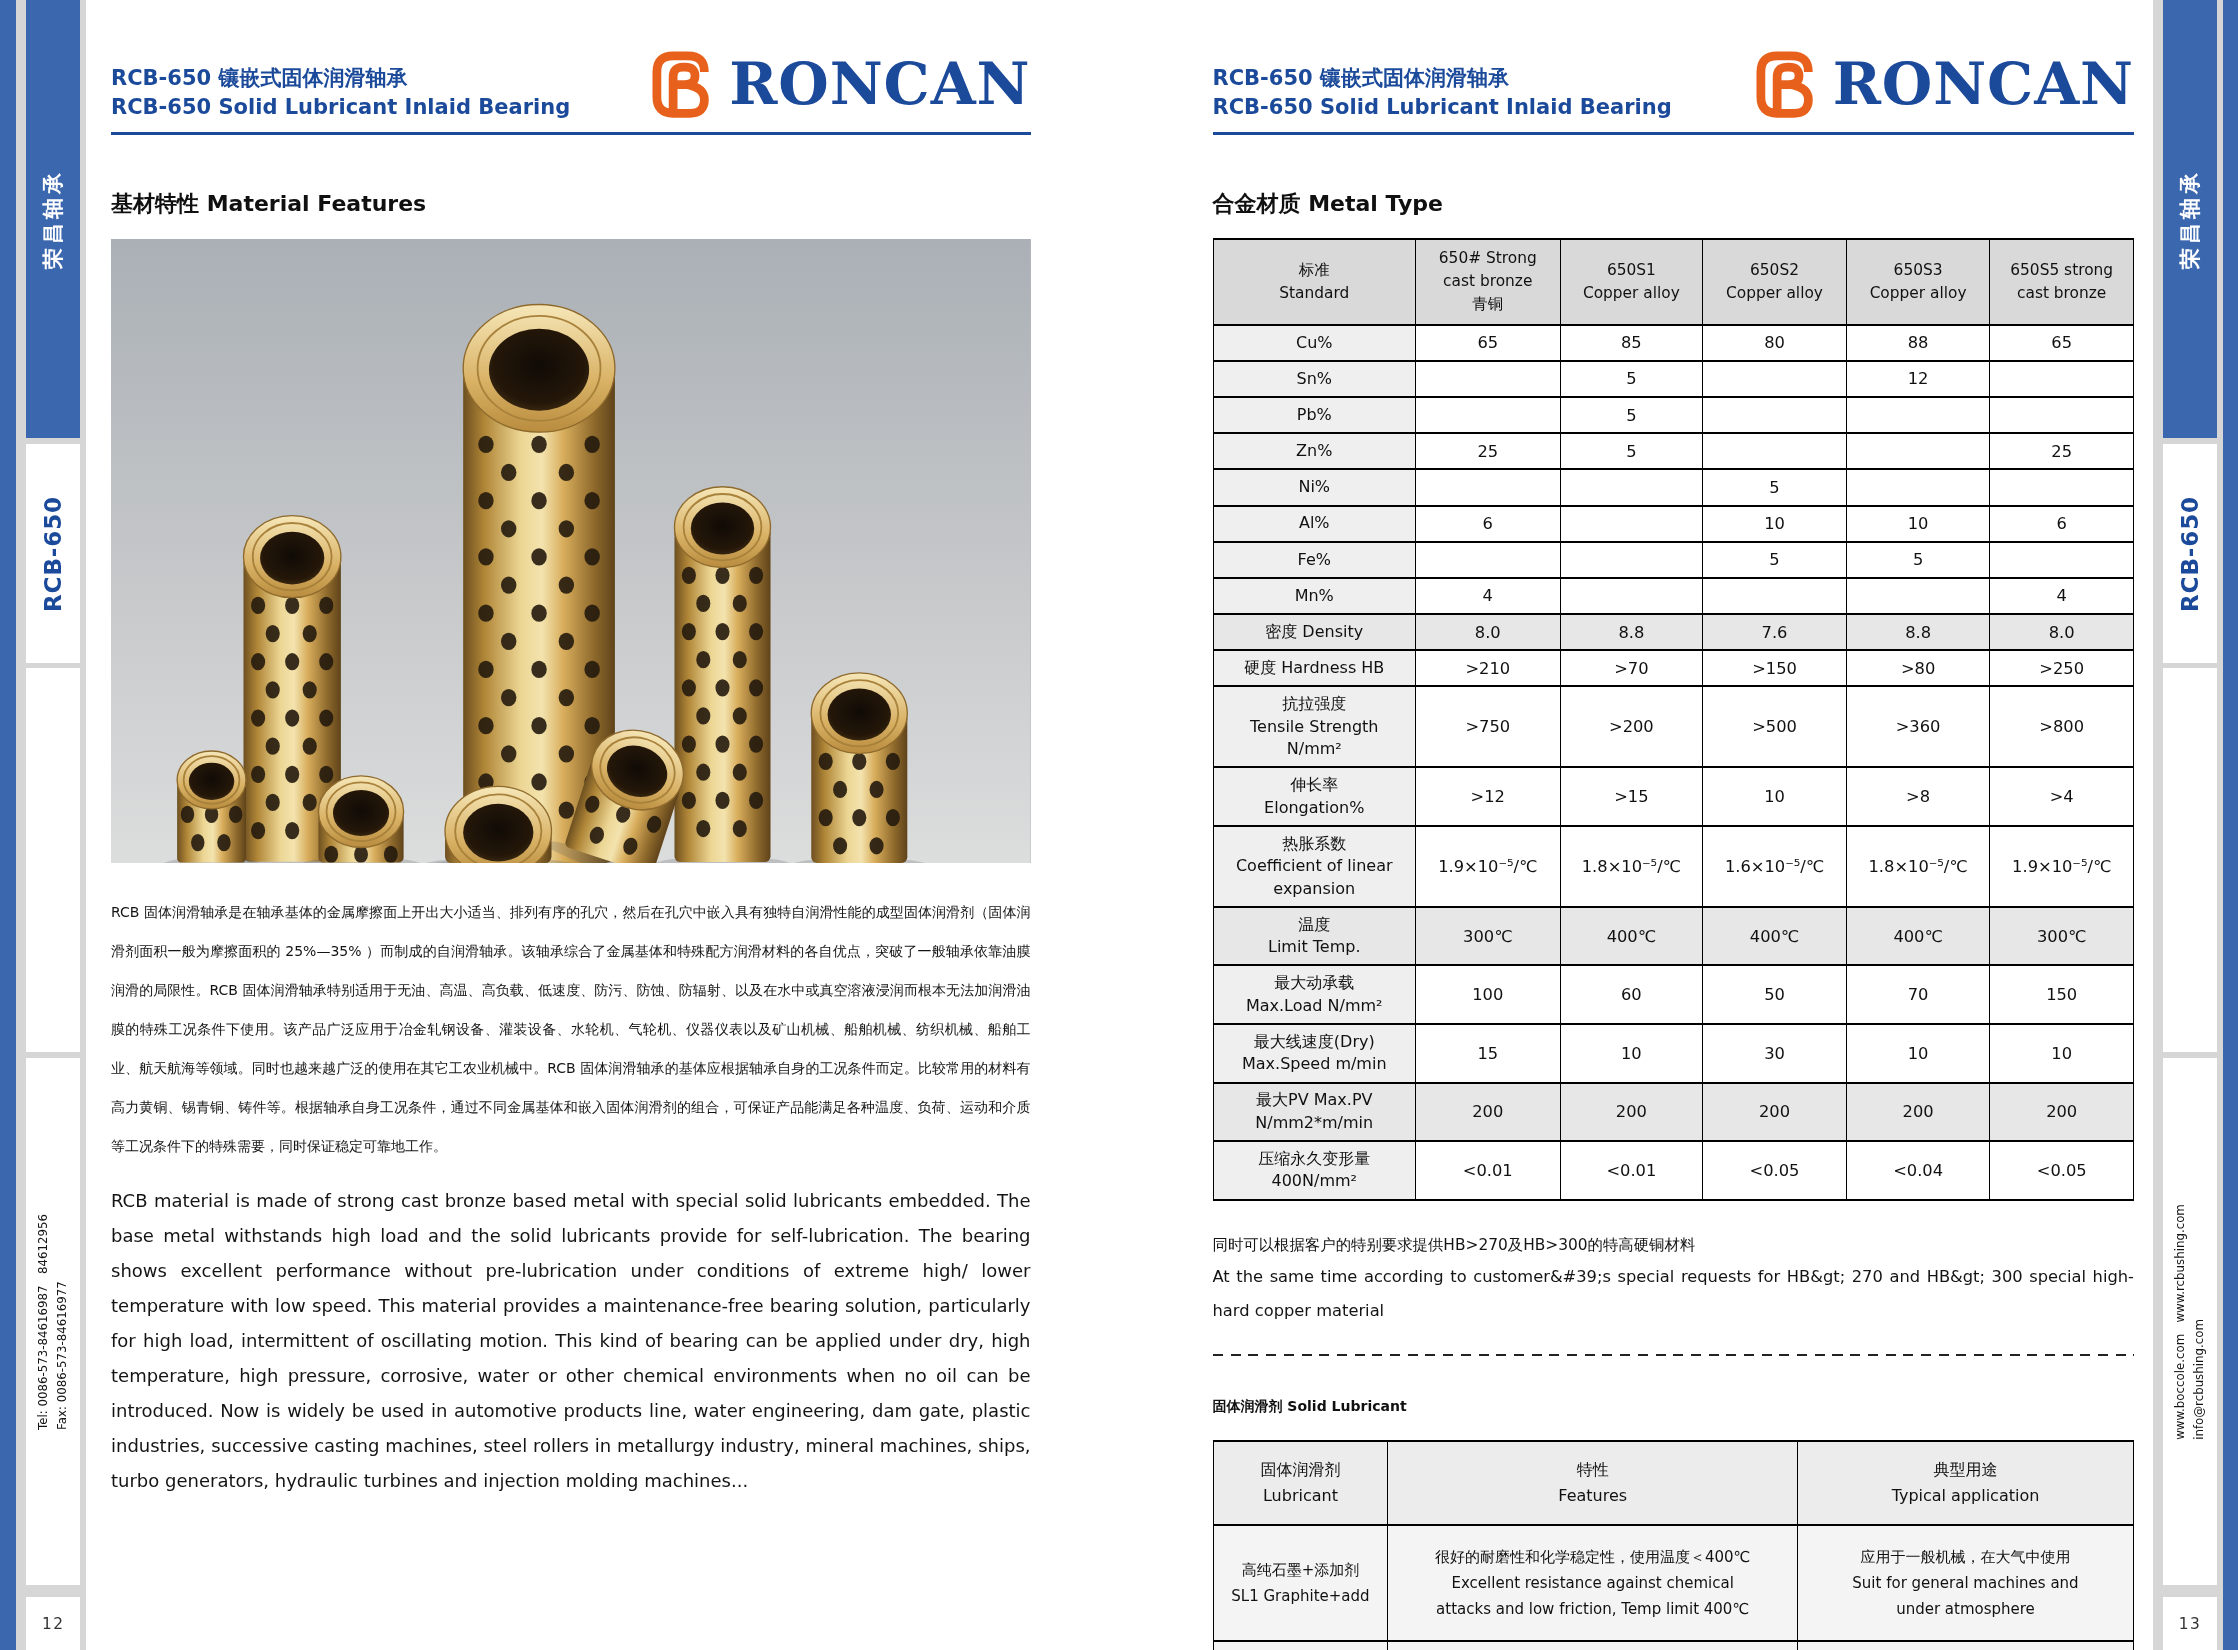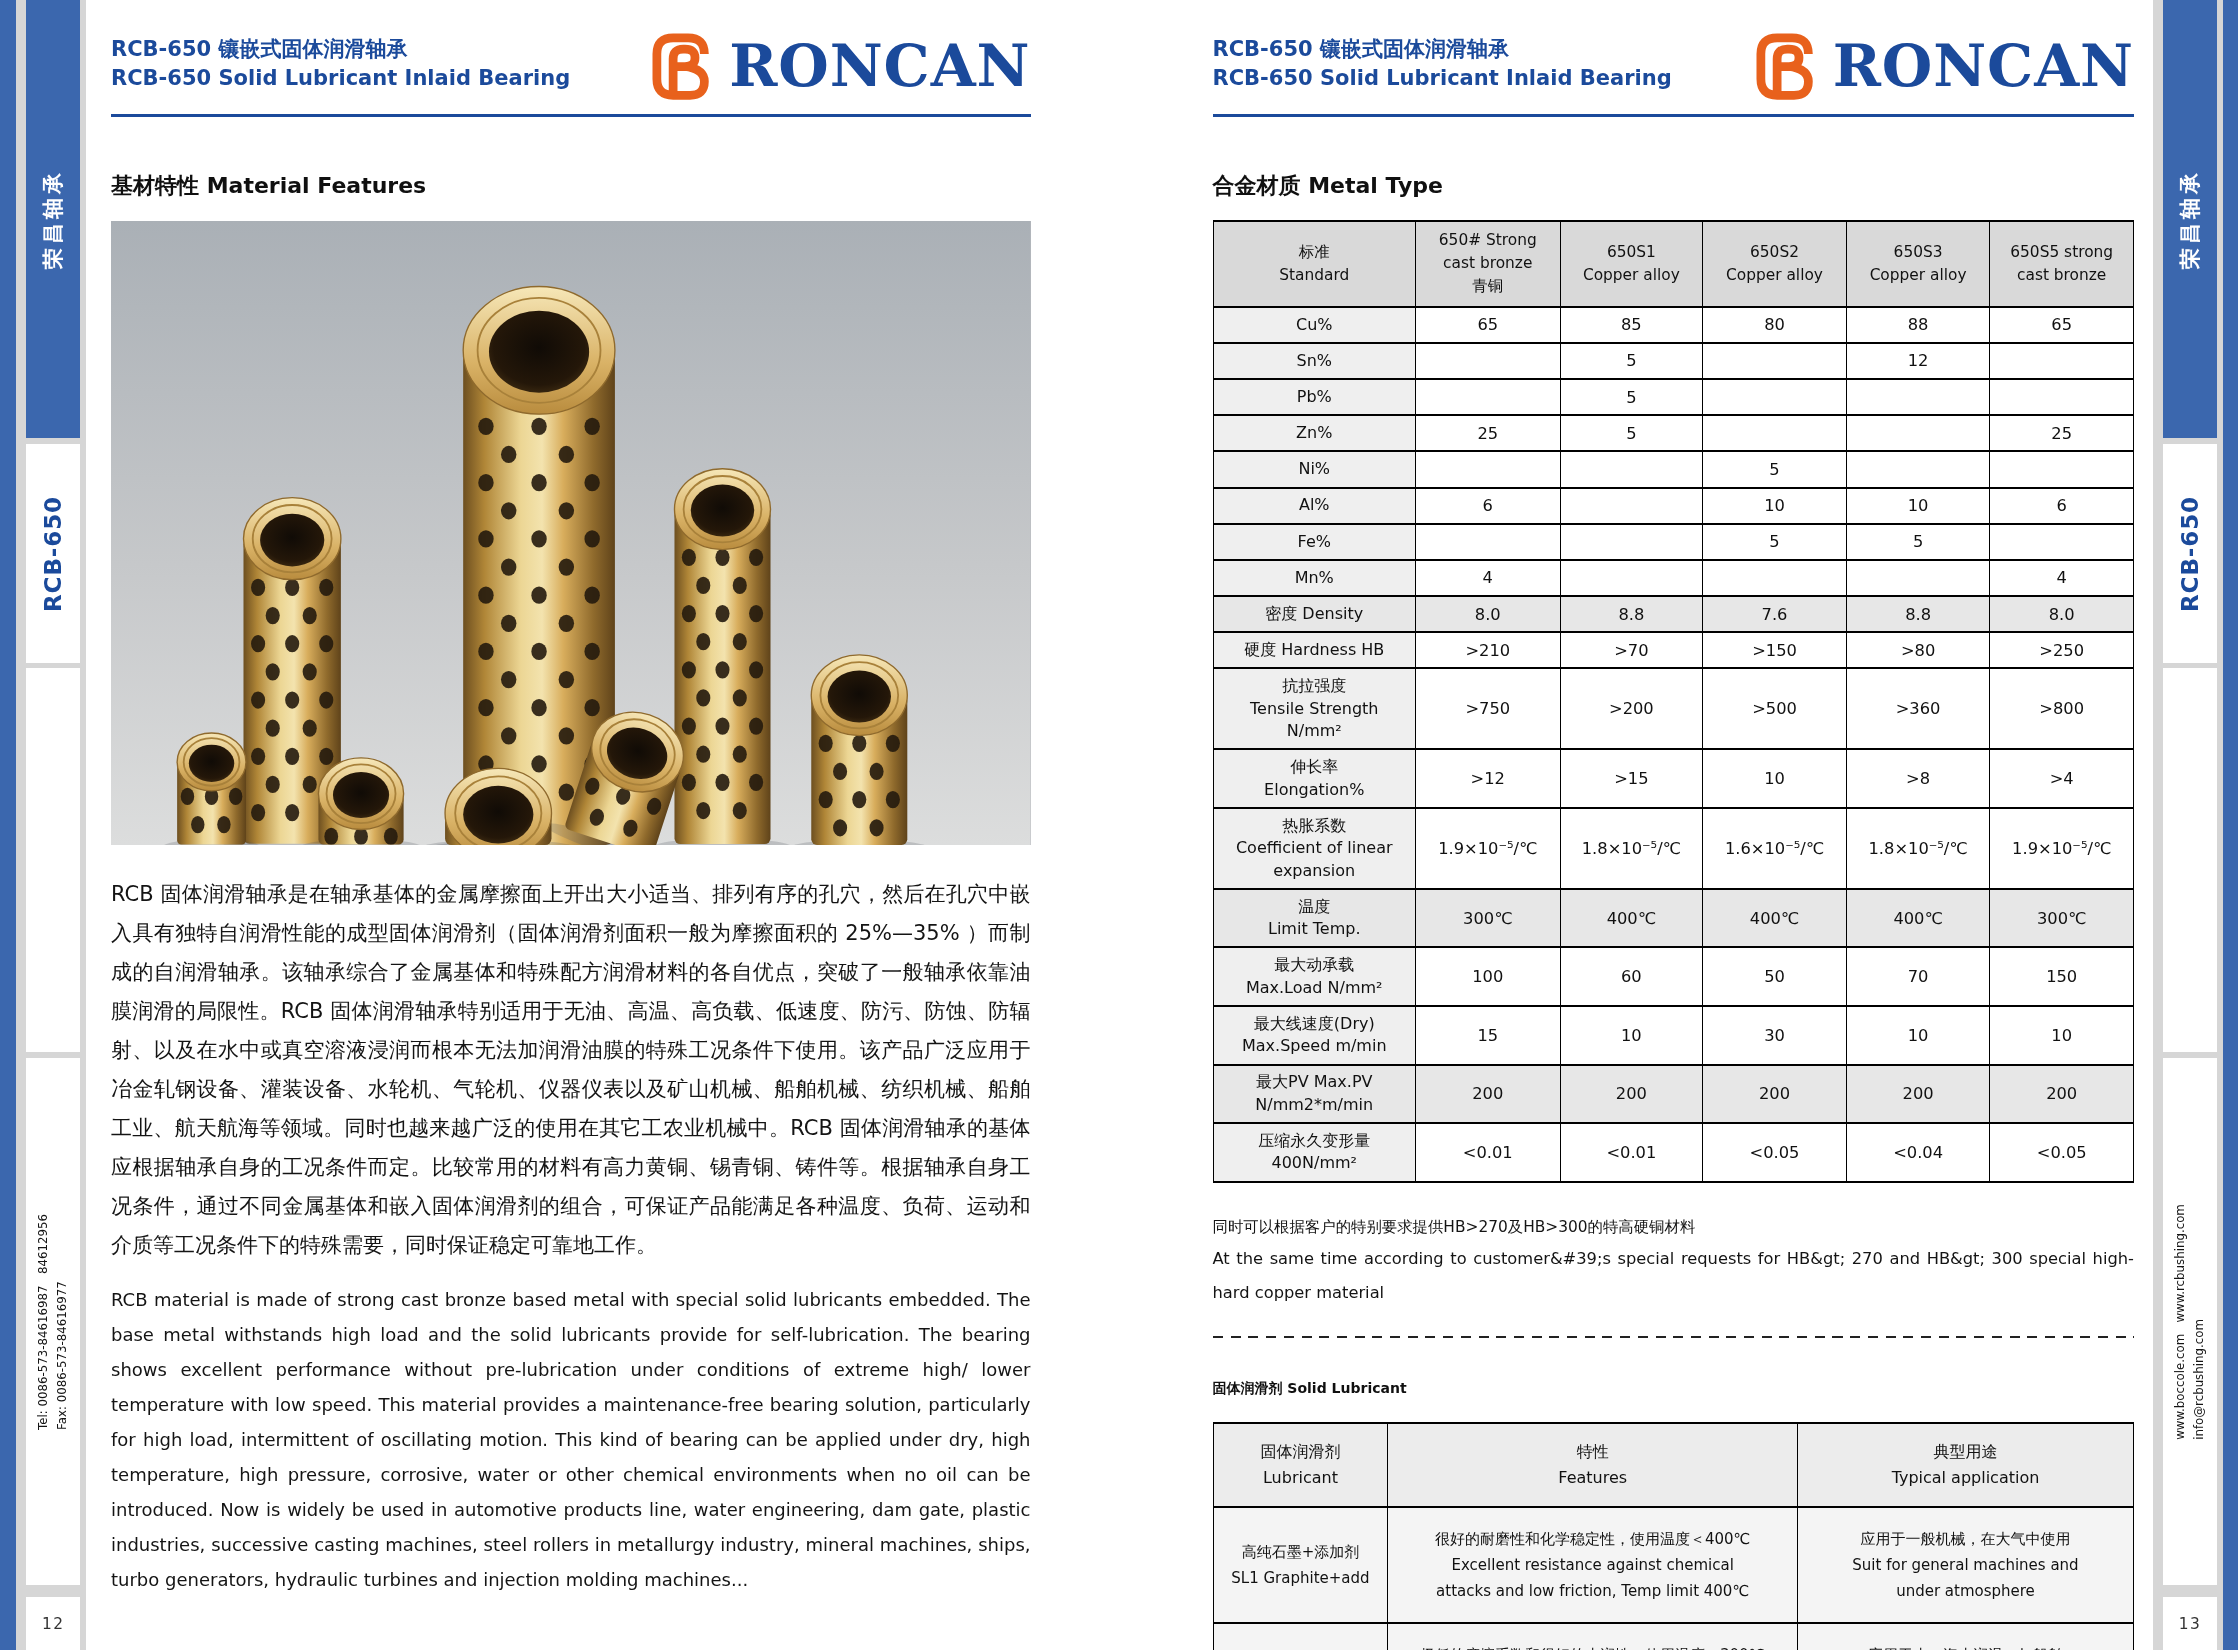--- a/index.html
+++ b/index.html
@@ -21,33 +21,33 @@
   .v-company{font-size:21px;font-weight:bold;color:#fff;letter-spacing:4.1px;}
   .v-model{font-size:23px;font-weight:bold;color:#1b4a9b;letter-spacing:0.9px;}
   .v-contact{transform:rotate(-90deg);}
   .v-contact div{font-size:11.8px;color:#151515;line-height:19px;white-space:pre;}
   .pagenum{font-size:15.4px;color:#333;letter-spacing:1.4px;}
   
   .page{flex:1;position:relative;}
   .content{position:absolute;top:0;bottom:0;}
   .page-l .content{left:25px;right:89px;}
   .page-r .content{left:93px;right:19px;}
-  .hdr{margin-top:25px;display:flex;justify-content:space-between;align-items:center;}
+  .hdr{margin-top:43px;display:flex;justify-content:space-between;align-items:flex-end;}
   .hdr-titles{line-height:1.38;}
   .title-zh,.title-en{font-size:21px;font-weight:bold;color:#1b4a9b;}
   .logo{display:flex;align-items:center;gap:9px;margin-top:3.6px;}
   .logo svg{display:block;}
   .logo-word{font-family:"DejaVu Serif","Liberation Serif",serif;font-weight:bold;
     font-size:58px;color:#1b4a9b;letter-spacing:0.9px;line-height:1;}
   .rule{height:3.2px;background:#1b4a9b;margin-top:10px;}
   .section-title{margin-top:54px;font-size:22px;font-weight:bold;color:#101010;}
   
   .photo{margin-top:20.4px;width:100%;height:624px;background:#b7babf;}
   .photo svg{display:block;width:100%;height:100%;}
-  .para-zh{margin-top:30px;font-size:21px;line-height:39px;text-align:justify;color:#141414;}
+  .para-zh{margin-top:30px;font-size:14px;line-height:39px;text-align:justify;color:#141414;}
   .para-en{margin-top:17px;font-size:18px;line-height:35px;text-align:justify;color:#141414;}
   
   .metal-table{width:100%;margin-top:19px;border-collapse:collapse;table-layout:fixed;}
   .metal-table th,.metal-table td{border:1.4px solid #000;border-top-width:2.3px;border-bottom-width:2.3px;
     text-align:center;vertical-align:middle;white-space:pre-line;}
   .metal-table th{background:#d9d9d9;font-size:15.4px;font-weight:normal;padding:7.3px 2.7px;line-height:1.5;}
   .metal-table td.lbl{background:#efefef;font-size:16px;padding:5.9px 2.7px;line-height:1.4;}
   .metal-table td.val{background:#fff;font-size:16.3px;padding:5.9px 2.7px;}
   .metal-table tr.shaded td{background:#e7e7e7;}
   .notes{margin-top:30px;}

